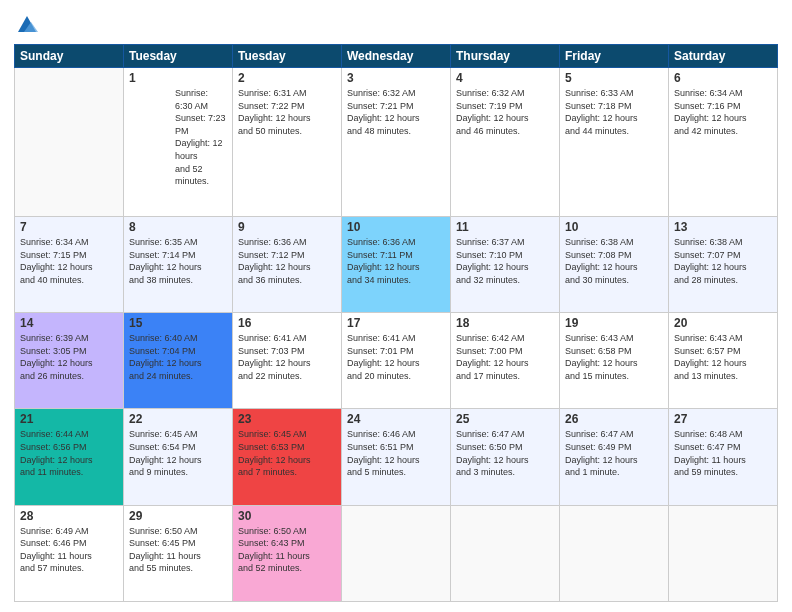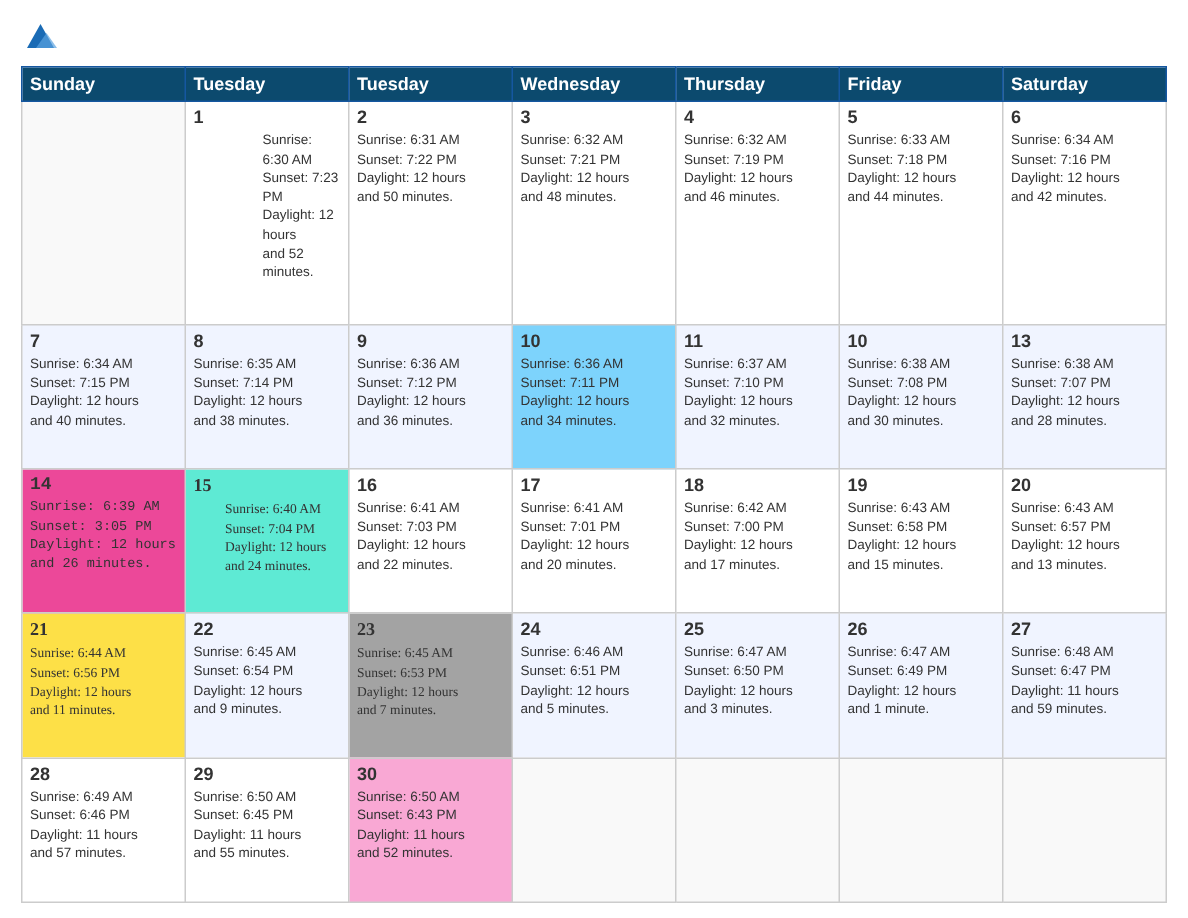--- a/index.html
+++ b/index.html
@@ -218,30 +218,30 @@
           </td>
           <td style="background: rgb(240, 244, 255); margin-left: 12px;">
             <span class="day-number">13</span>
             <div class="cell-info" style="white-space: pre-line;">Sunrise: 6:38 AM
 Sunset: 7:07 PM
 Daylight: 12 hours
 and 28 minutes.</div>
           </td>
         </tr>
         <tr>
-          <td style="background: #ec4899; font-family: Liberation Mono, monospace;">
+          <td style="background: #c4b5fd;">
             <span class="day-number">14</span>
             <div class="cell-info" style="white-space: pre-line;">Sunrise: 6:39 AM
 Sunset: 3:05 PM
 Daylight: 12 hours
 and 26 minutes.</div>
           </td>
-          <td style="background: #5eead4; font-family: Liberation Serif, serif;">
+          <td style="background: #3b82f6;">
             <span class="day-number">15</span>
-            <div class="cell-info" style="white-space: pre-line; margin-left: 21px;">Sunrise: 6:40 AM
+            <div class="cell-info" style="white-space: pre-line;">Sunrise: 6:40 AM
 Sunset: 7:04 PM
 Daylight: 12 hours
 and 24 minutes.</div>
           </td>
           <td style="background: rgb(255, 255, 255);">
             <span class="day-number">16</span>
             <div class="cell-info" style="white-space: pre-line;">Sunrise: 6:41 AM
 Sunset: 7:03 PM
 Daylight: 12 hours
 and 22 minutes.</div>
@@ -269,35 +269,35 @@
           </td>
           <td style="background: rgb(255, 255, 255);">
             <span class="day-number">20</span>
             <div class="cell-info" style="white-space: pre-line;">Sunrise: 6:43 AM
 Sunset: 6:57 PM
 Daylight: 12 hours
 and 13 minutes.</div>
           </td>
         </tr>
         <tr>
-          <td style="background: #fde047; font-family: Liberation Serif, serif;">
+          <td style="background: #14b8a6;">
             <span class="day-number">21</span>
             <div class="cell-info" style="white-space: pre-line;">Sunrise: 6:44 AM
 Sunset: 6:56 PM
 Daylight: 12 hours
 and 11 minutes.</div>
           </td>
           <td style="background: rgb(240, 244, 255);">
             <span class="day-number">22</span>
             <div class="cell-info" style="white-space: pre-line;">Sunrise: 6:45 AM
 Sunset: 6:54 PM
 Daylight: 12 hours
 and 9 minutes.</div>
           </td>
-          <td style="background: #a3a3a3; font-family: Liberation Serif, serif;">
+          <td style="background: #ef4444;">
             <span class="day-number">23</span>
             <div class="cell-info" style="white-space: pre-line;">Sunrise: 6:45 AM
 Sunset: 6:53 PM
 Daylight: 12 hours
 and 7 minutes.</div>
           </td>
           <td style="background: rgb(240, 244, 255);">
             <span class="day-number">24</span>
             <div class="cell-info" style="white-space: pre-line;">Sunrise: 6:46 AM
 Sunset: 6:51 PM

